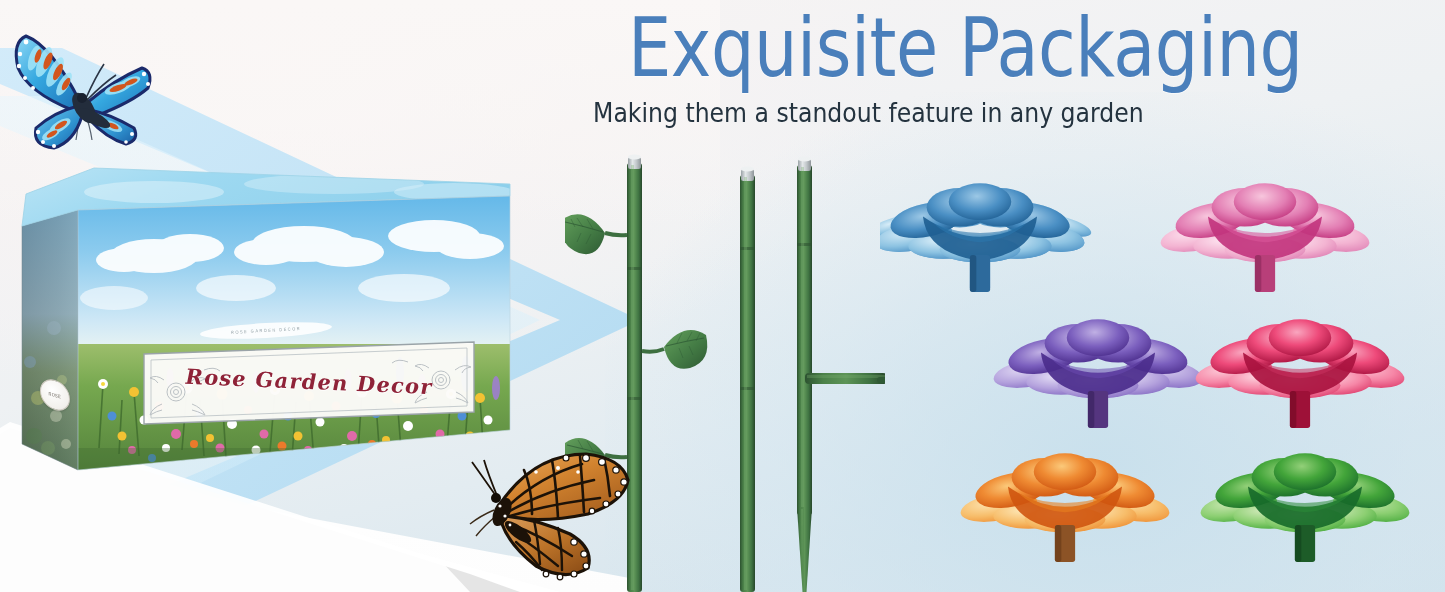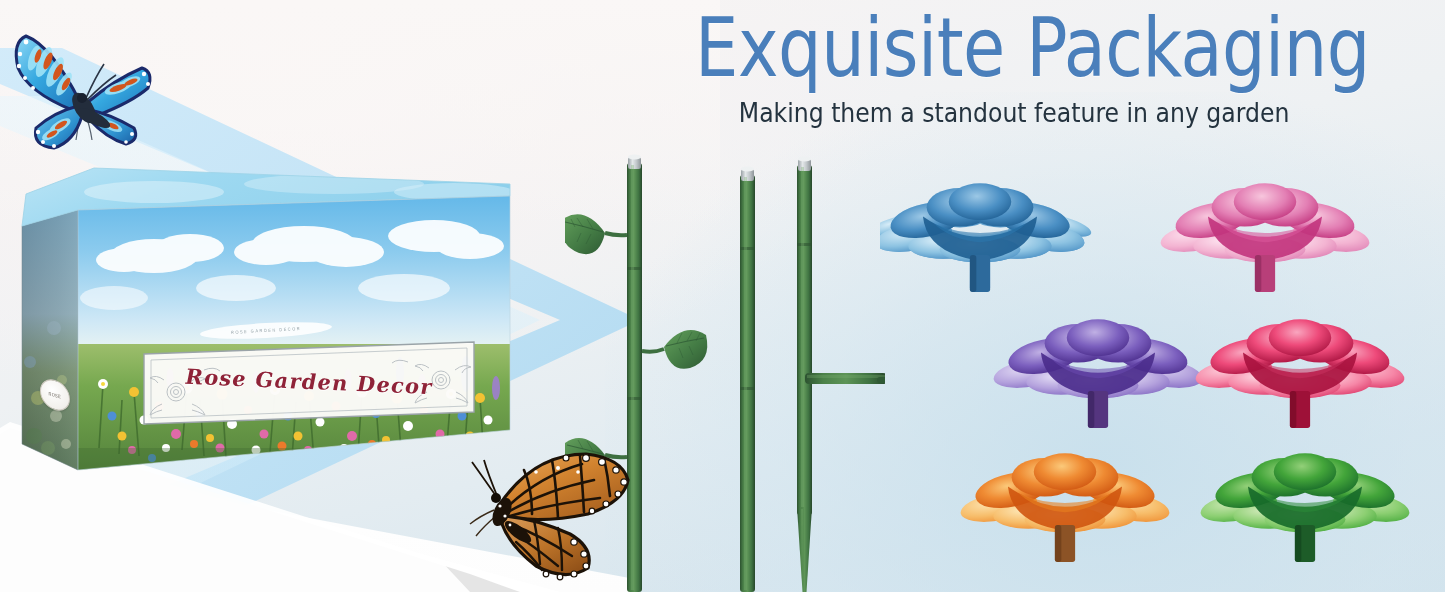--- a/index.html
+++ b/index.html
@@ -37,21 +37,21 @@
 
   
   .surface {
     position:absolute; left:0; bottom:0; width:640px; height:250px;
     pointer-events:none;
   }
 
   
   .headline-block {
     position:absolute; right:8px; top:2px;
-    width:870px; text-align:center;
+    width:870px; text-align:left;
     z-index:30;
   }
   .headline {
     font-family:"DejaVu Sans Condensed","Liberation Sans Narrow","Liberation Sans", sans-serif;
     font-size:82px;
     line-height:92px;
     font-weight:400;
     letter-spacing:-0.5px;
     color:#4a7fbb;
     white-space:nowrap;

